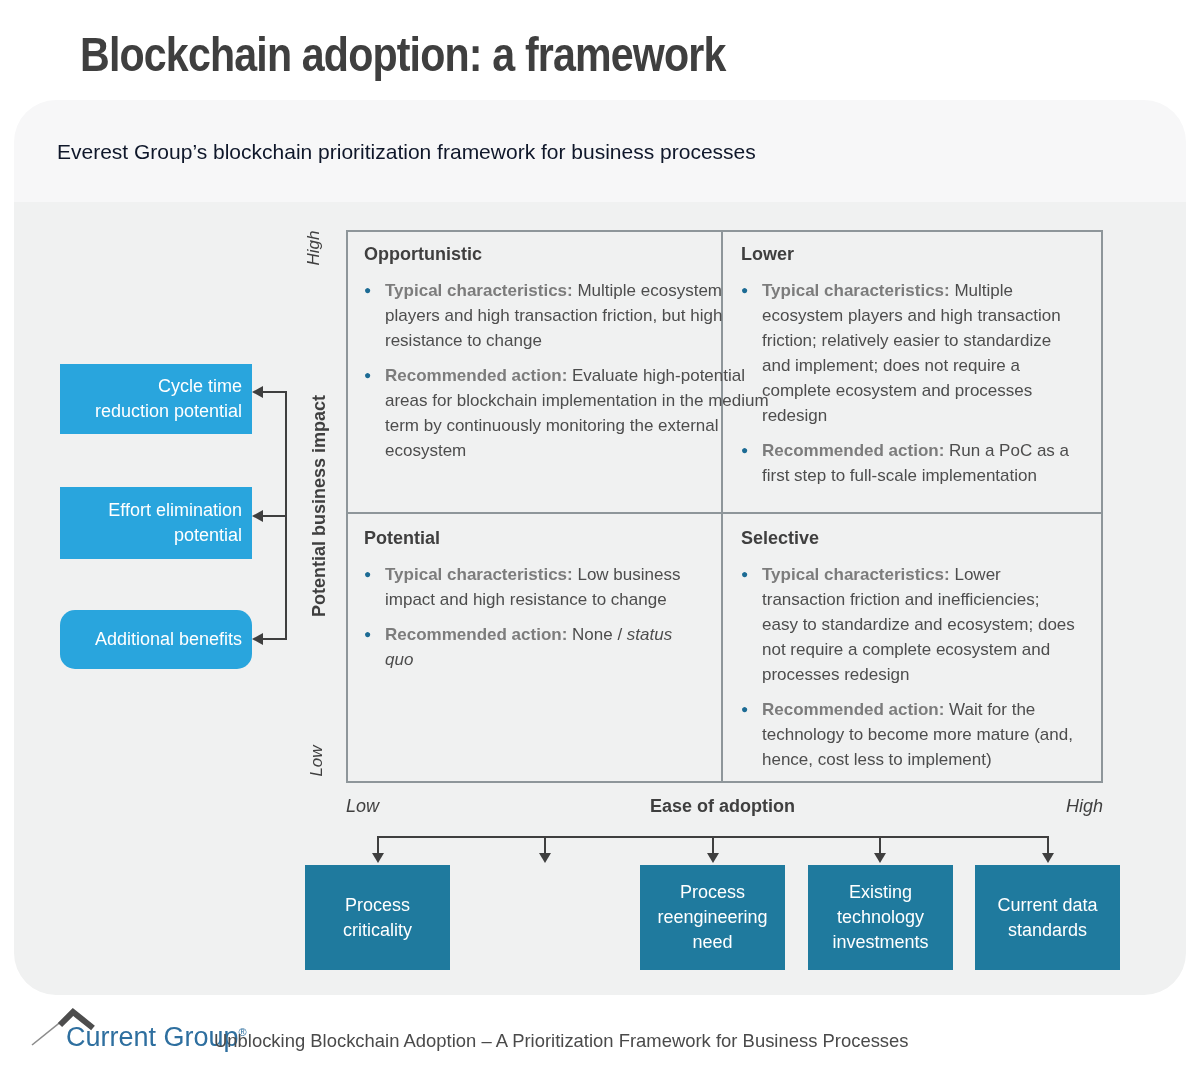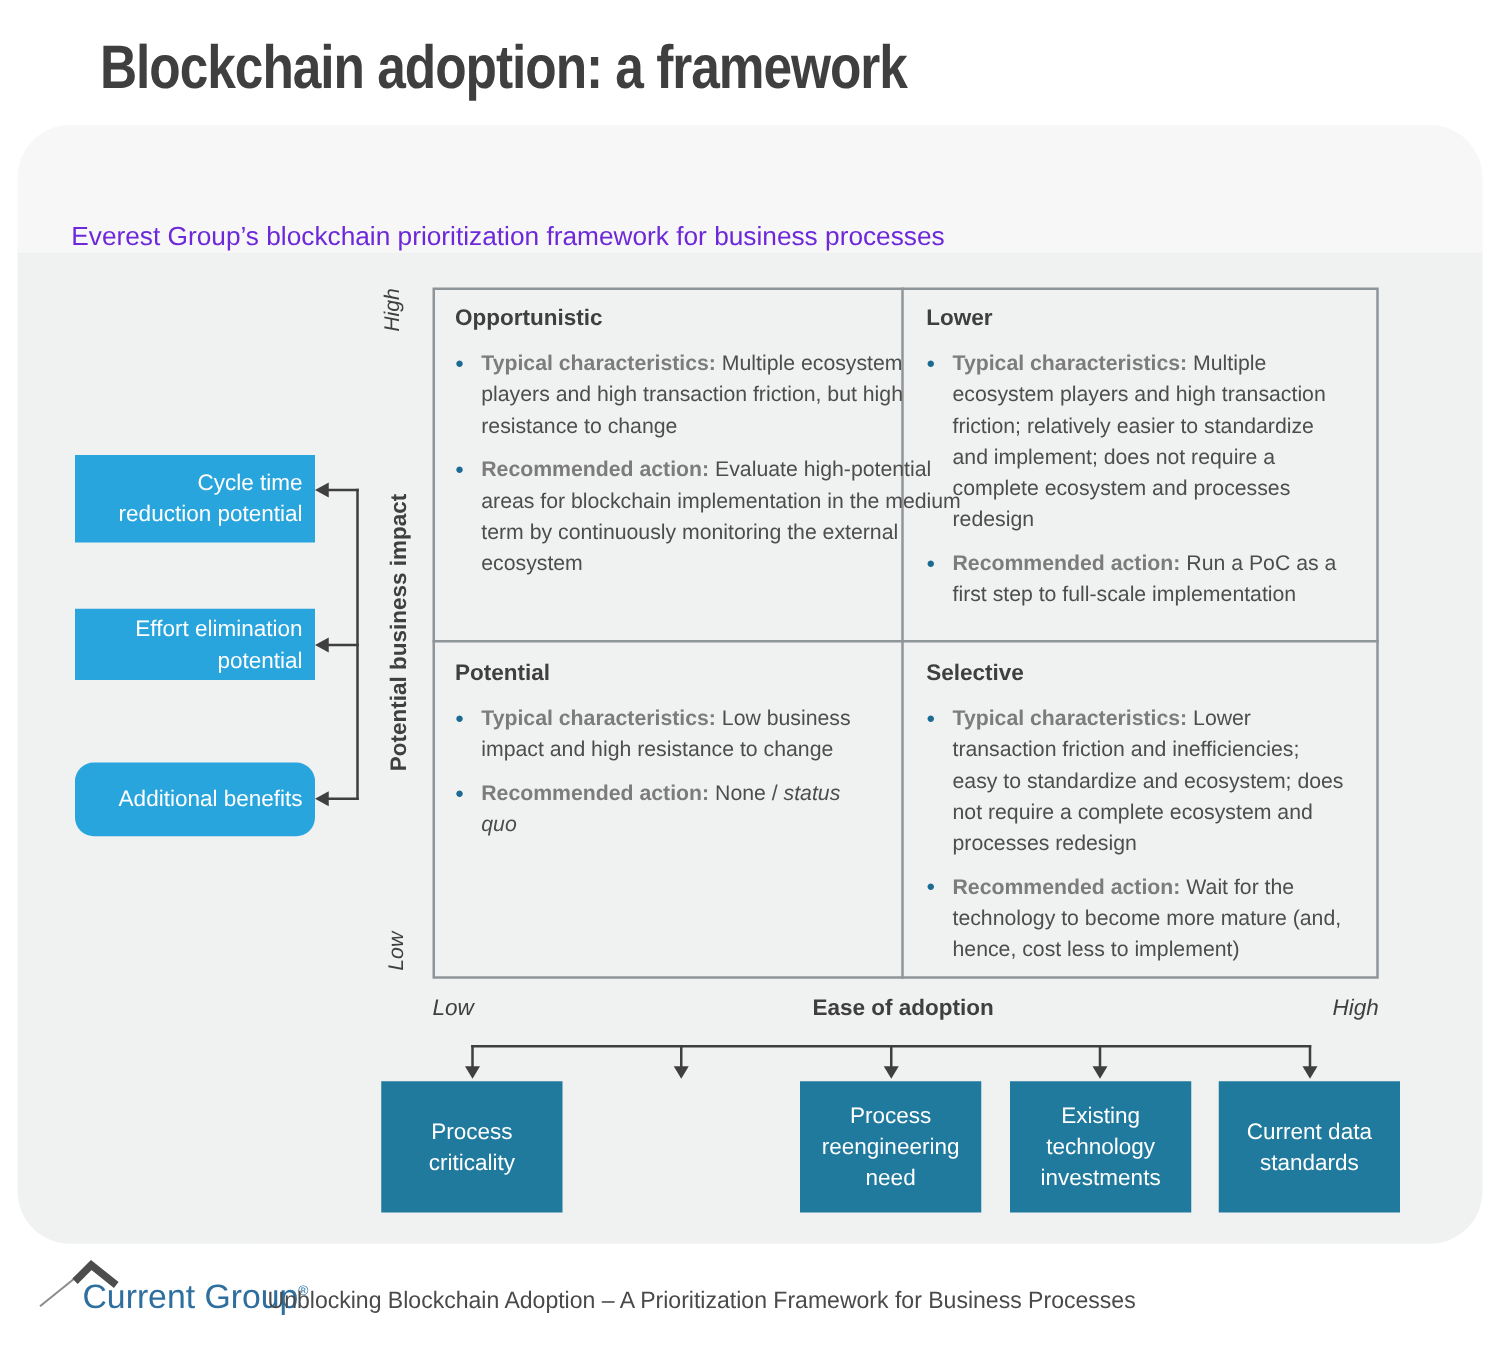--- a/index.html
+++ b/index.html
@@ -10,21 +10,21 @@
   
   .page-title { position:absolute; left:80px; top:26px; font-size:49px; font-weight:700;
                 color:#3f3f3f; letter-spacing:-1px; transform:scaleX(0.84);
                 transform-origin:left center; white-space:nowrap; }
 
   
   .band-top  { position:absolute; left:14px; top:100px; width:1172px; height:102px;
                background:#f7f7f8; border-radius:42px 42px 0 0; }
   .band-body { position:absolute; left:14px; top:202px; width:1172px; height:793px;
                background:#f0f1f1; border-radius:0 0 42px 42px; }
-  .subtitle  { position:absolute; left:57px; top:140px; font-size:21px; color:#6d28d9;margin-top:38px; }
+  .subtitle  { position:absolute; left:57px; top:140px; font-size:21px; color:#0f172a; }
 
   
   .matrix-frame { position:absolute; left:346px; top:230px; width:757px; height:553px;
                   border:2px solid #8e969a; }
   .divider-v { position:absolute; left:721px; top:230px; width:2px; height:553px; background:#8e969a; }
   .divider-h { position:absolute; left:346px; top:512px; width:757px; height:2px; background:#8e969a; }
   .quad { position:absolute; padding:12px 22px 0 16px; }
   .quad-title { font-size:18px; font-weight:700; color:#3f3f3f; margin-bottom:13px; }
   .bullets { list-style:none; }
   .bullets li { position:relative; padding-left:21px; margin-bottom:10px;
@@ -69,21 +69,21 @@
 <div id="canvas">
 
   <div class="page-title">Blockchain adoption: a framework</div>
 
   <div class="band-top"></div>
   <div class="band-body"></div>
   <div class="subtitle">Everest Group’s blockchain prioritization framework for business processes</div>
 
   <div class="benefit-box" style="top:364px; height:70px;">Cycle time
 reduction potential</div>
-  <div class="benefit-box" style="top:487px; height:57px;">Effort elimination
+  <div class="benefit-box" style="top:487px; height:72px;">Effort elimination
 potential</div>
   <div class="benefit-box" style="top:610px; height:59px;border-radius:15px;">Additional benefits</div>
 
   <div class="line" style="left:285px; top:391px; width:2px; height:249px;"></div>
   <div class="line" style="left:262px; top:391px; width:25px; height:2px;"></div>
   <div class="line" style="left:262px; top:515px; width:25px; height:2px;"></div>
   <div class="line" style="left:262px; top:638px; width:25px; height:2px;"></div>
   <div class="arrow-left" style="left:252px; top:386px;"></div>
   <div class="arrow-left" style="left:252px; top:510px;"></div>
   <div class="arrow-left" style="left:252px; top:633px;"></div>

